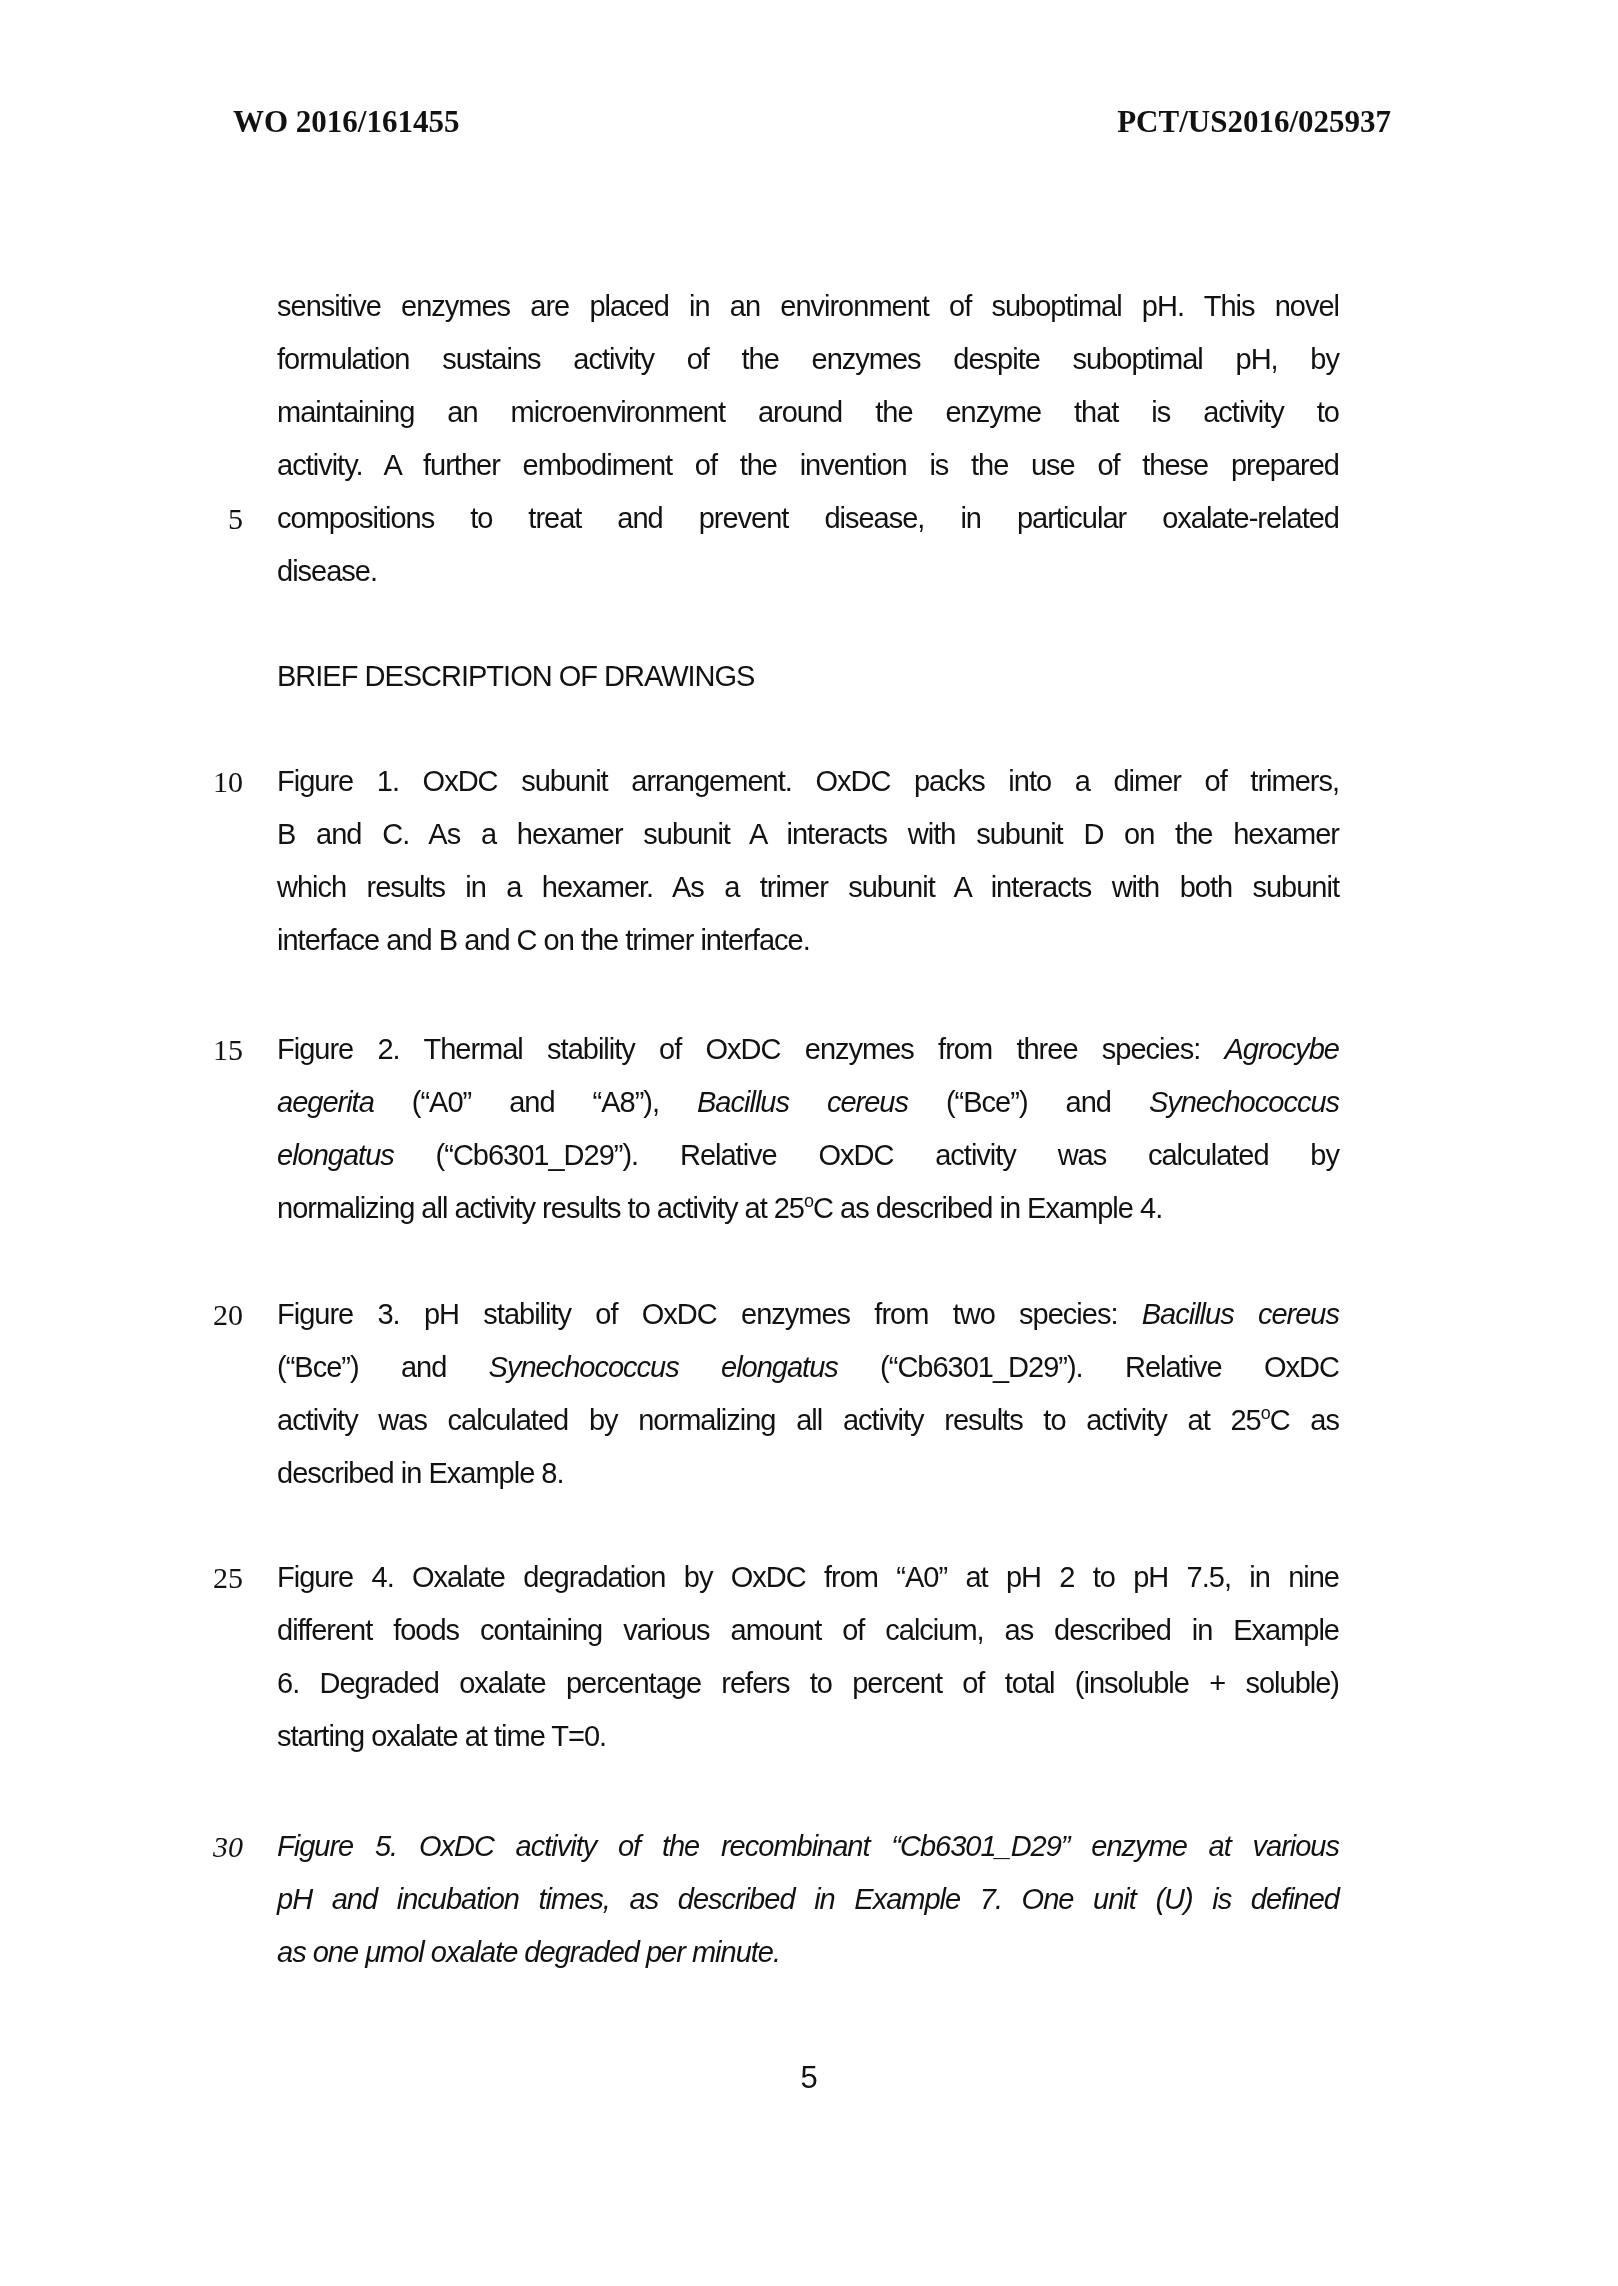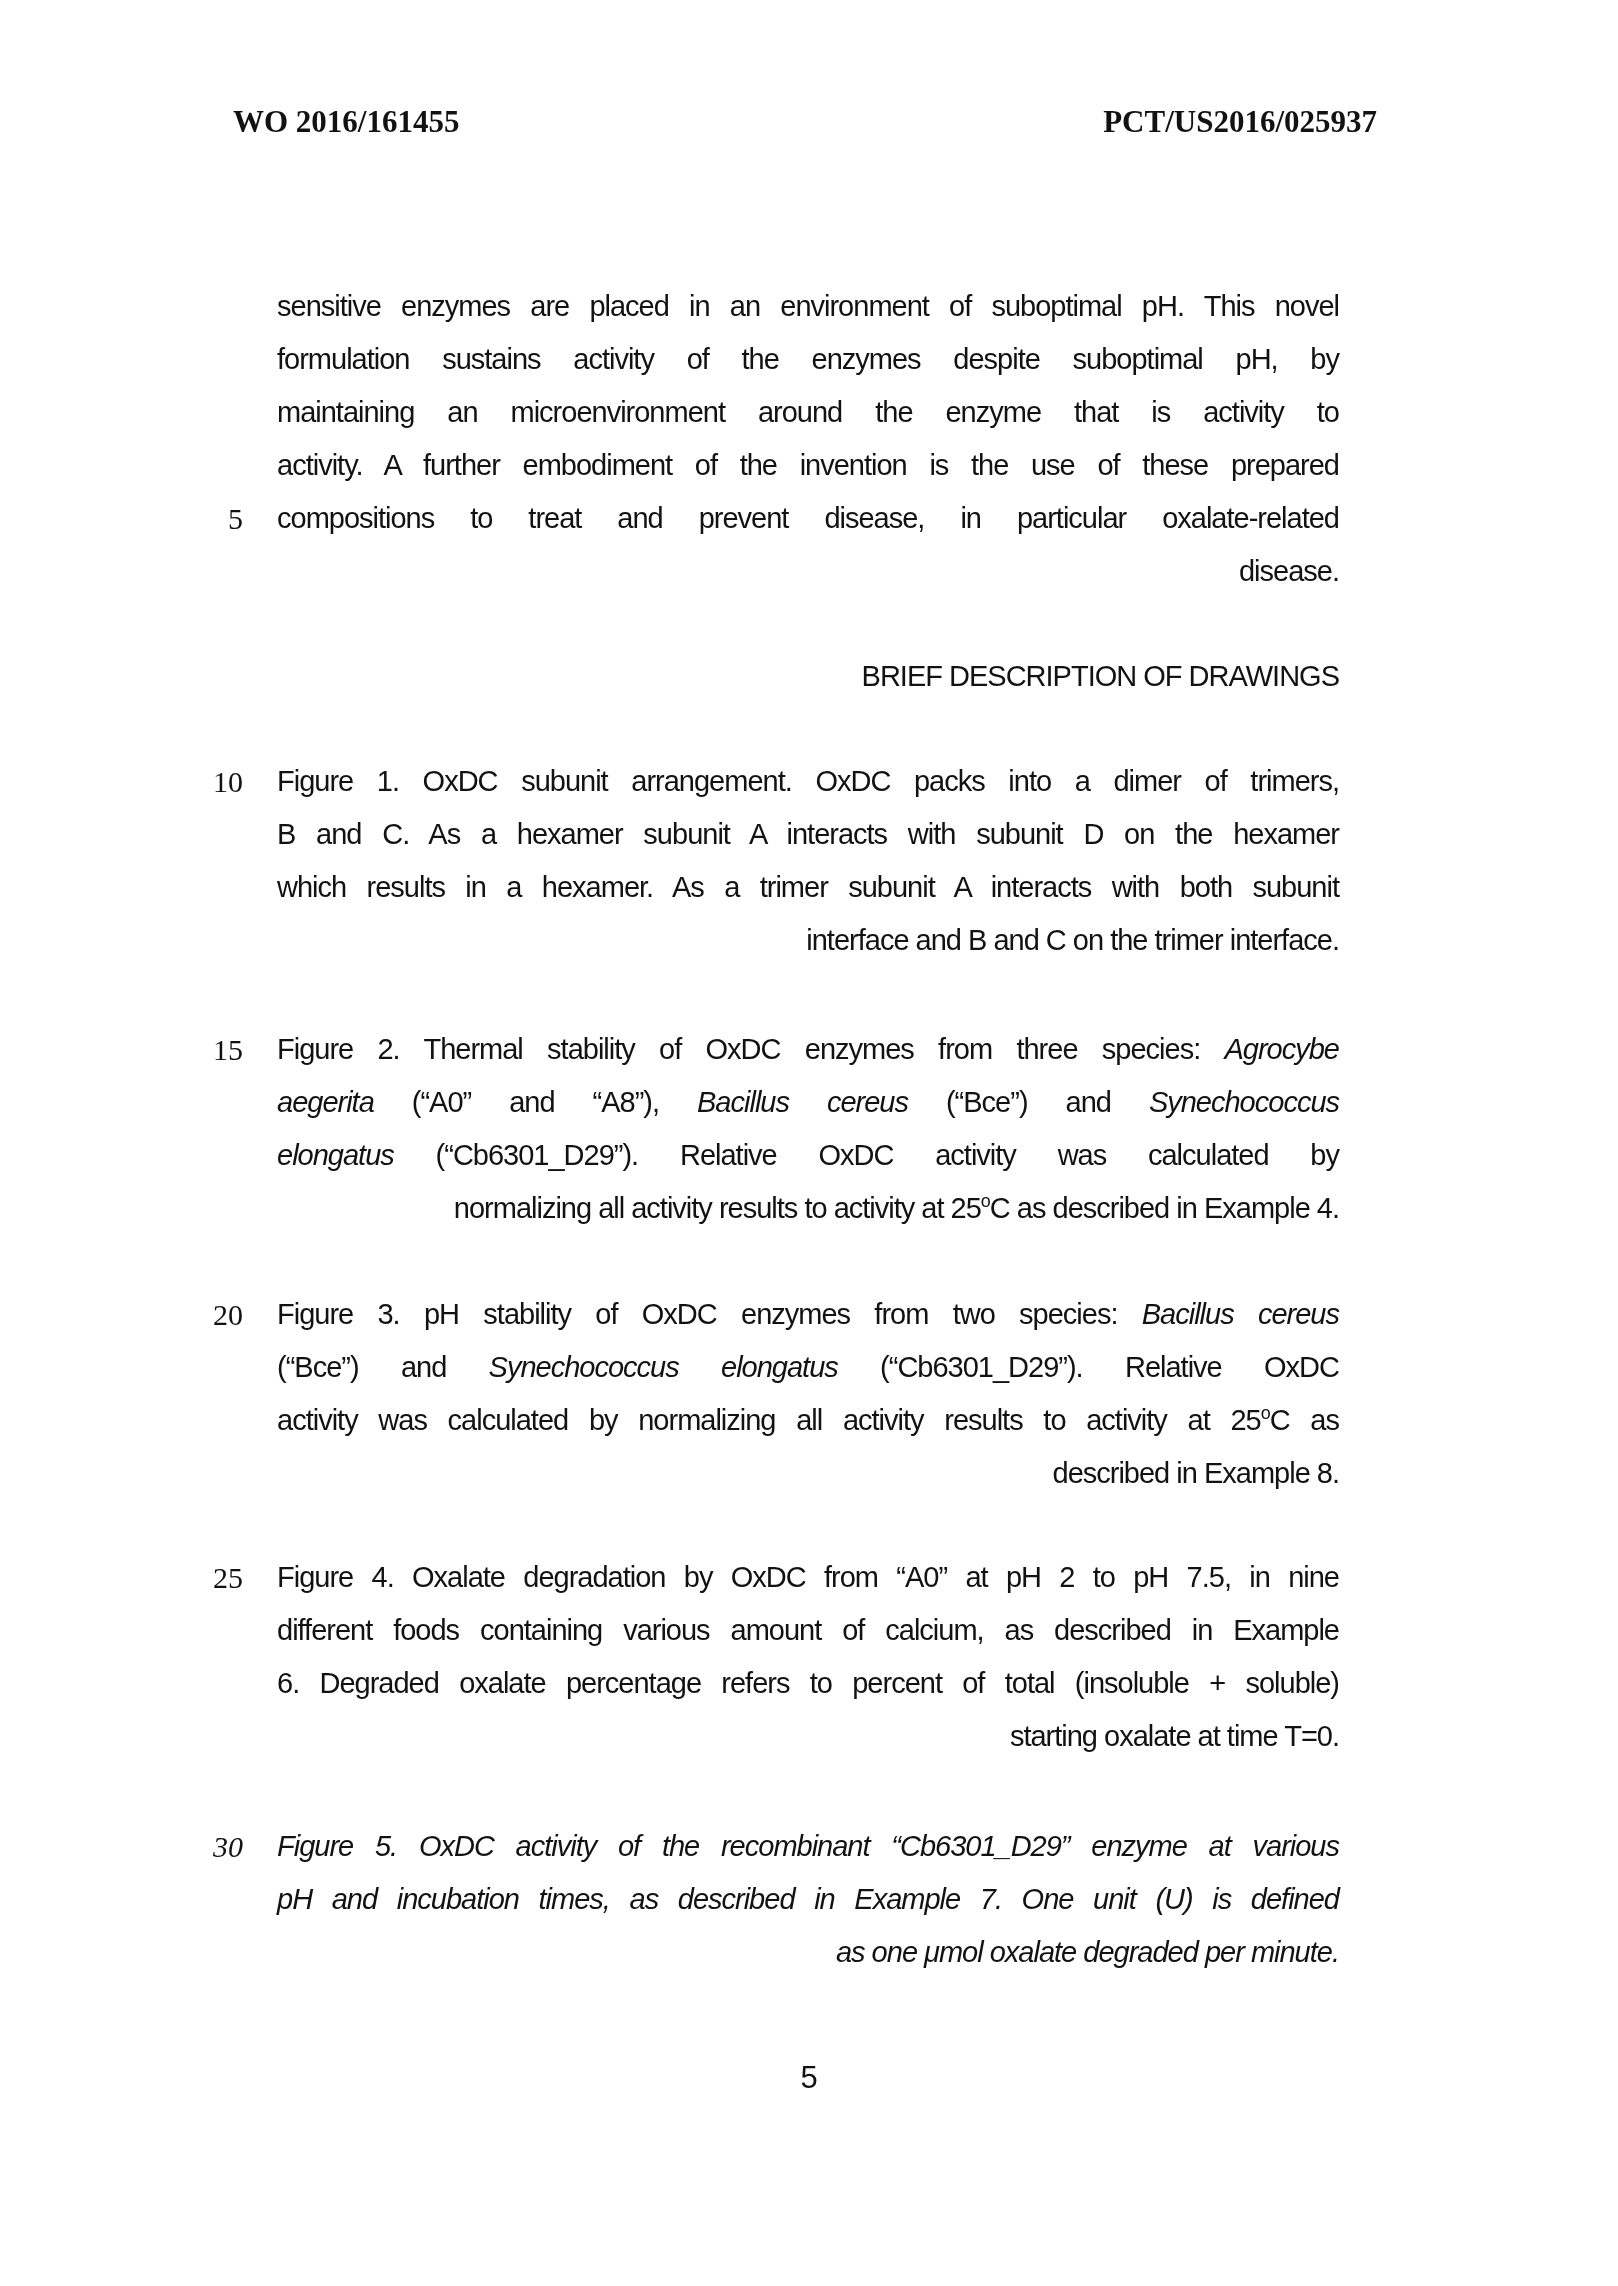--- a/index.html
+++ b/index.html
@@ -12,29 +12,29 @@
     font-family:"Liberation Sans", sans-serif;
     overflow:hidden;
   }
   
   .hdr {
     position:absolute; top:104px; left:0; width:100%;
     font-family:"Liberation Serif", serif;
     font-weight:bold; font-size:31px; line-height:35px;
   }
   .hdr-left  { position:absolute; left:233px; top:0; }
-  .hdr-right { position:absolute; right:241px; top:0; }
+  .hdr-right { position:absolute; right:227px; top:0; }
 
   
   .content {
     position:absolute; left:277px; top:280px; width:1062px;
     font-size:29px; line-height:53px; letter-spacing:-1px;
   }
   .para { position:relative; }
-  .line { width:100%; white-space:normal;text-align:right; }
+  .line { width:100%; white-space:normal; }
   .line.j { text-align:justify; text-align-last:justify; }
   .heading { margin-top:52px; }
   .m-fig1 { margin-top:52px; }
   .m-fig2 { margin-top:56px; }
   .m-fig3 { margin-top:53px; }
   .m-fig4 { margin-top:51px; }
   .m-fig5 { margin-top:57px;font-style:italic; }
 
   
   .lineno {

